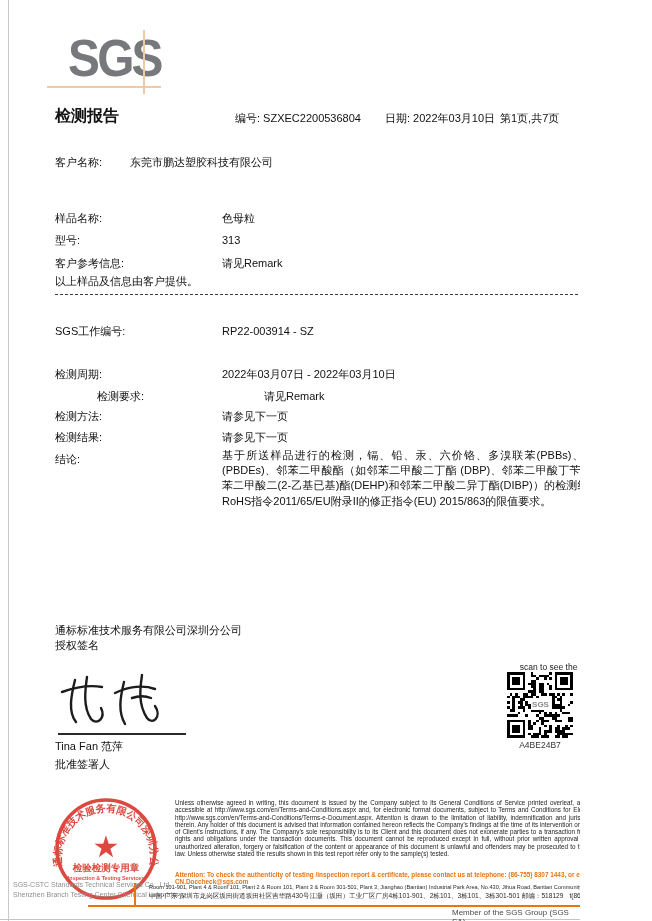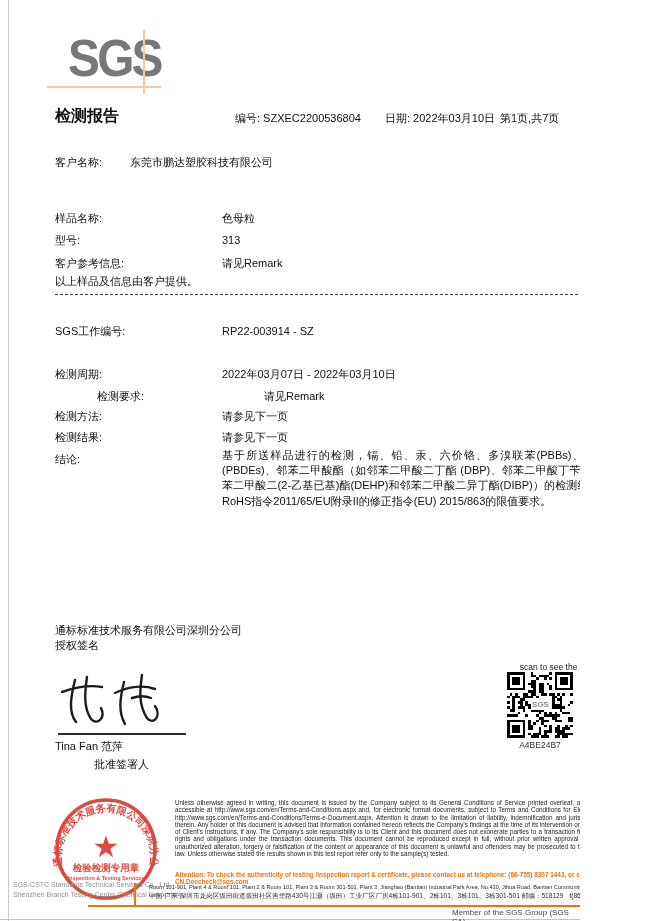--- a/index.html
+++ b/index.html
@@ -28,21 +28,21 @@
 
   .conclusion-text{position:absolute;left:222px;top:448px;width:422px;font-size:11px;
         line-height:15.2px;text-align:justify;}
 
   
   .sig-company{position:absolute;left:55px;top:623px;font-size:11px;}
   .sig-auth{position:absolute;left:55px;top:638px;font-size:11px;}
   .sig-draw{position:absolute;left:58px;top:668px;}
   .sig-line{position:absolute;left:58px;top:733px;width:128px;height:2px;background:#2a2a2a;}
   .sig-name{position:absolute;left:55px;top:739px;font-size:11px;}
-  .sig-title{position:absolute;left:55px;top:757px;font-size:11px;margin-left:39px;}
+  .sig-title{position:absolute;left:55px;top:757px;font-size:11px;}
 
   
   .qr-caption{position:absolute;left:478px;top:662px;width:124px;text-align:right;font-size:8.5px;color:#222;}
   .qr-box{position:absolute;left:507px;top:672px;width:66px;height:66px;}
   .qr-overlay{position:absolute;left:531px;top:698px;width:19px;height:12px;background:#fff;
         display:flex;align-items:center;justify-content:center;font-size:8px;font-weight:bold;
         color:#8a8a8a;letter-spacing:0;}
   .qr-id{position:absolute;left:478px;top:740px;width:124px;text-align:center;font-size:8.5px;color:#333;}
 
   

